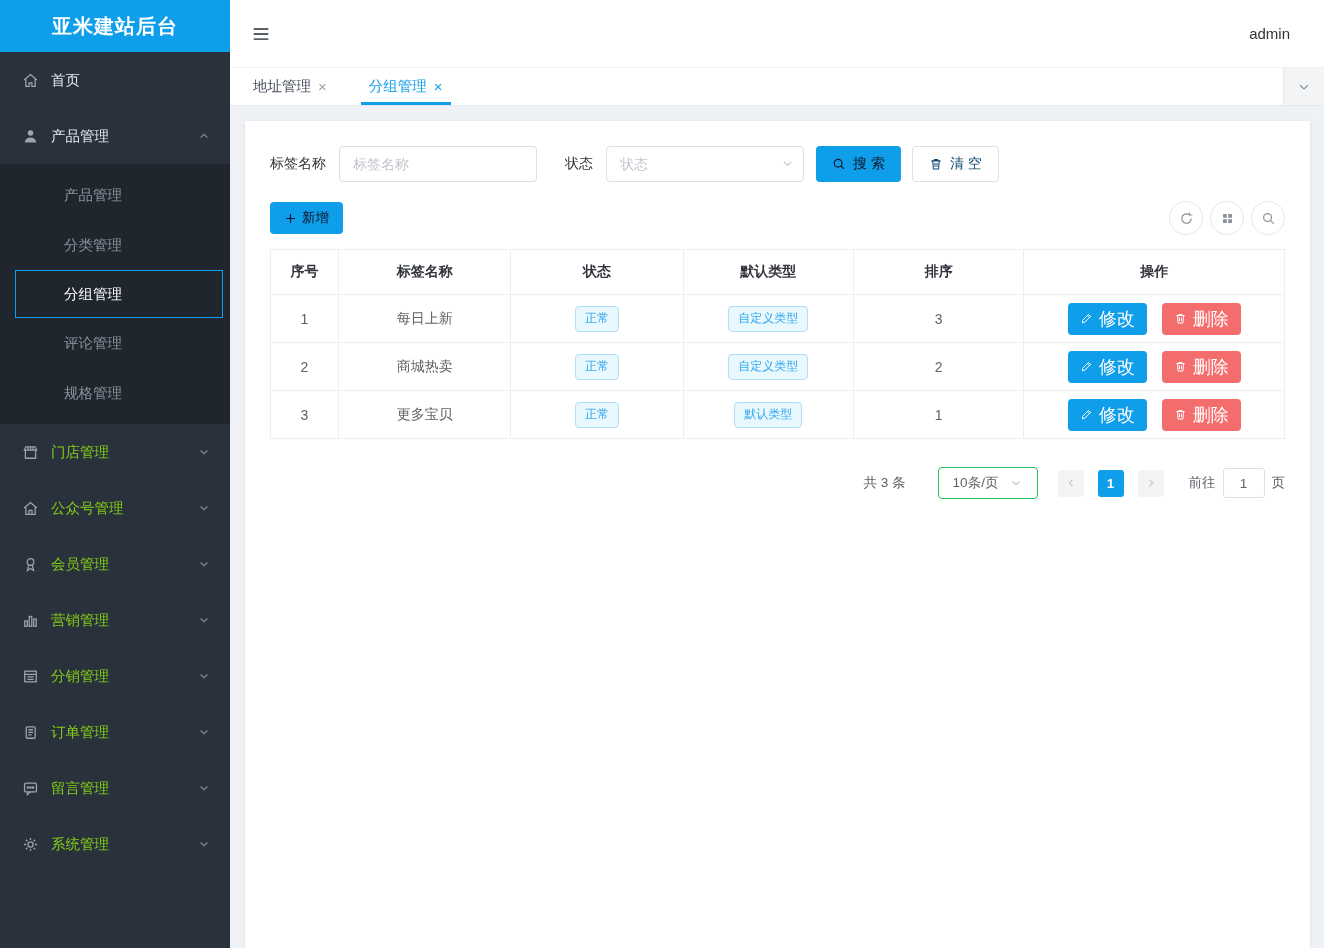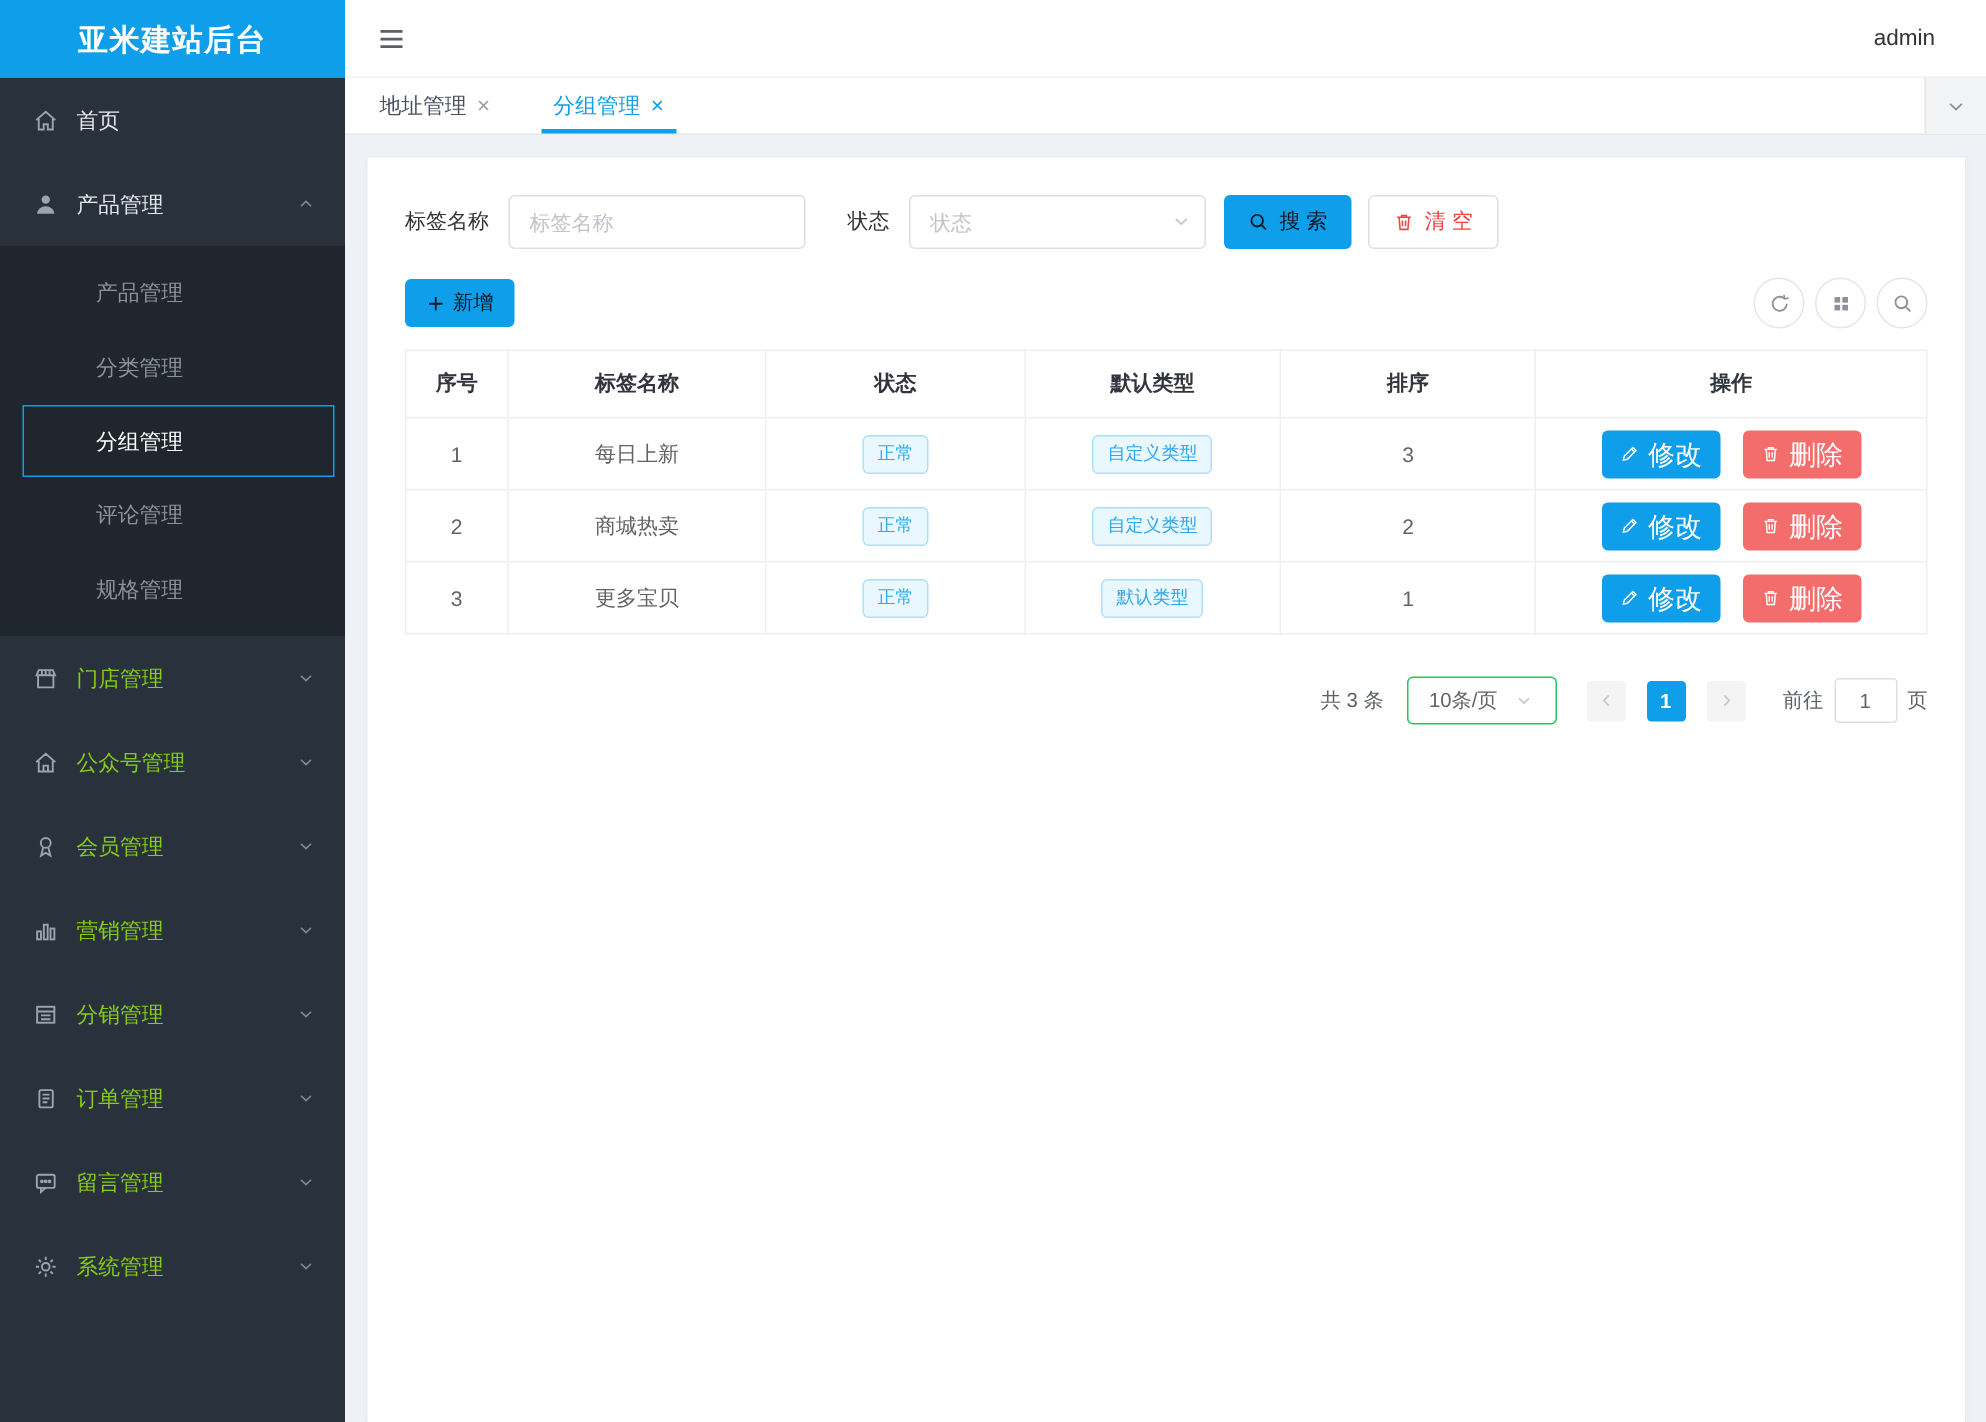--- a/index.html
+++ b/index.html
@@ -18,21 +18,21 @@
   .menu-item .mi-icon { width:18px; height:18px; margin-right:11px; color:#9aa4ae; flex-shrink:0; display:flex; align-items:center; }
   .menu-item .chev { margin-left:auto; color:#828b94; display:flex; }
   .submenu { background:#1f262e; padding:6px 0; }
   .submenu-item { height:50px; display:flex; align-items:center; padding-left:64px;
     font-size:14.5px; color:#8a939c; cursor:pointer; }
   .submenu-item.active { color:#ffffff; border:1px solid #0f9ee9; margin:0 7px 0 15px;
     height:48px; padding-left:48px; }
 
   
   .main { flex:1; display:flex; flex-direction:column; min-width:0; }
-  .topbar { height:52px; background:#fff; display:flex; align-items:center;
+  .topbar { height:68px; background:#fff; display:flex; align-items:center;
     justify-content:space-between; padding:0 34px 0 20px; border-bottom:1px solid #f0f0f0;text-align:right; }
   .hamburger { color:#5a6066; cursor:pointer; display:flex; }
   .admin { font-size:15px; color:#333; cursor:pointer; }
 
   .tabbar { height:38px; background:#fff; border-bottom:1px solid #e4e7ea;
     display:flex; align-items:center; padding-left:13px; position:relative; }
   .tab { height:100%; display:flex; align-items:center; gap:7px; padding:0 10px;
     margin-right:22px; font-size:14.5px; color:#495060; cursor:pointer; position:relative; }
   .tab .tclose { font-size:15px; color:#9aa1aa; line-height:1; }
   .tab.active { color:#0f9ee9; }
@@ -52,21 +52,21 @@
   .text-input { width:198px; height:36px; border:1px solid #dcdfe6; border-radius:4px;
     padding:0 13px; font-size:14px; color:#606266; outline:none; font-family:inherit; }
   .text-input::placeholder { color:#c0c4cc; }
   .select-wrap { position:relative; width:198px; margin-right:12px; }
   .select-wrap .text-input { width:100%; padding-right:30px; background:#fff; cursor:pointer; }
   .select-wrap .sel-chev { position:absolute; right:10px; top:11px; color:#c0c4cc; pointer-events:none; }
   .ml28 { margin-left:28px; }
   .btn { height:36px; border-radius:4px; font-size:14px; display:inline-flex; align-items:center;
     gap:7px; padding:0 16px; border:none; cursor:pointer; font-family:inherit; }
   .btn-primary { background:#0f9ee9; color:#0f172a; }
-  .btn-plain { background:#fff; border:1px solid #dcdfe6; color:#ef4444; margin-left:11px;text-align:center; }
+  .btn-plain { background:#fff; border:1px solid #dcdfe6; color:#0c4a6e; margin-left:11px;text-align:center; }
 
   
   .toolbar-row { margin-top:19px; display:flex; align-items:center; }
   .btn-add { height:32px; padding:0 14px; font-size:13.5px; gap:5px; }
   .tool-circles { margin-left:auto; display:flex; gap:7px; }
   .circle-btn { width:34px; height:34px; border-radius:50%; background:#fff;
     border:1px solid #e3e6ea; display:flex; align-items:center; justify-content:center;
     color:#8a919a; cursor:pointer; }
 
   
@@ -79,21 +79,21 @@
   .badge { display:inline-block; padding:3px 9px 4px; font-size:12px; color:#2fa8ec;
     background:#e9f7fe; border:1px solid #aee0f7; border-radius:4px; cursor:default; }
   .row-btn { height:32px; padding:0 12px; border-radius:4px; font-size:18px; color:#fff;
     display:inline-flex; align-items:center; gap:6px; border:none; cursor:pointer; font-family:inherit; }
   .row-btn.edit { background:#0f9ee9; }
   .row-btn.del { background:#f36d6d; margin-left:11px; }
 
   
   .pagination { margin-top:28px; display:flex; align-items:center; justify-content:flex-end;
     font-size:13.5px; color:#5a6066; }
-  .pg-total { margin-right:15px; }
+  .pg-total { margin-right:32px; }
   .page-size { width:100px; height:32px; border:1px solid #22c55e; border-radius:4px;
     display:flex; align-items:center; justify-content:center; gap:12px; color:#606266;
     cursor:pointer; margin-right:13px; background:#fff; }
   .page-size .sel-chev { color:#c0c4cc; display:flex; }
   .pg-btn { width:26px; height:27px; background:#f4f4f5; border-radius:3px; margin:0 7px;
     display:flex; align-items:center; justify-content:center; color:#c3c8cf; cursor:pointer; }
   .pg-num { width:26px; height:27px; background:#0f9ee9; border-radius:3px; margin:0 7px;
     display:flex; align-items:center; justify-content:center; color:#fff; font-weight:bold; cursor:pointer; }
   .pg-goto { margin-left:18px; }
   .pg-input { width:42px; height:30px; border:1px solid #dcdfe6; border-radius:3px;

